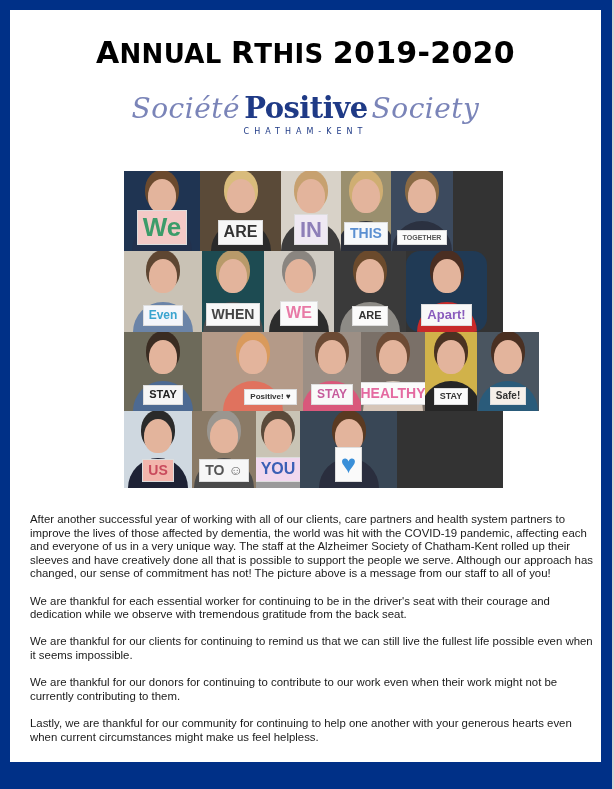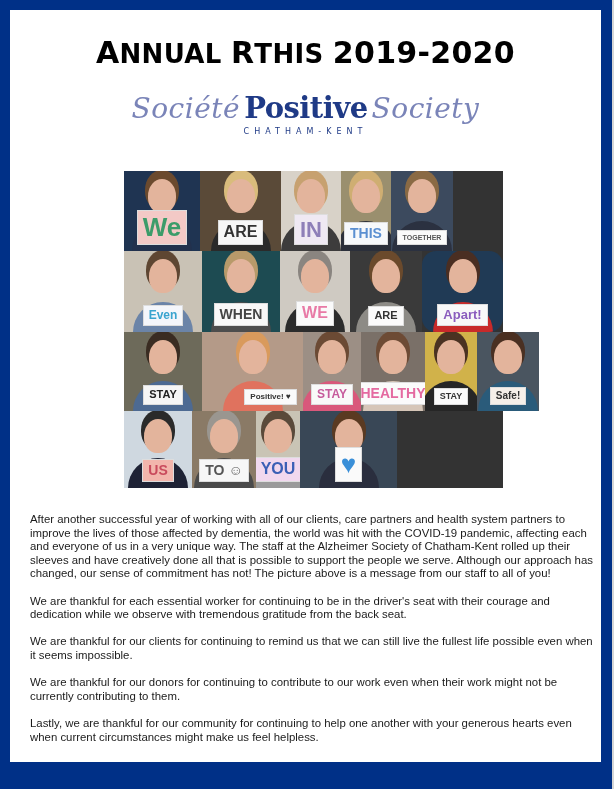--- a/index.html
+++ b/index.html
@@ -148,21 +148,21 @@
             <div class="body"></div>
             <div class="sign" style="color: rgb(85, 85, 85); background: rgb(250, 250, 250); font-size: 7px;">TOGETHER</div>
           </div>
         </div>
         <div class="row">
           <div class="tile" style="width: 78px; background: rgb(201, 194, 181); --shirt: #6b84a8; --hair: #5e4632;">
             <div class="face"></div>
             <div class="body"></div>
             <div class="sign" style="color: rgb(58, 164, 207); background: rgb(244, 246, 251); font-size: 12px;">Even</div>
           </div>
-          <div class="tile" style="width: 78px; background: rgb(29, 75, 82); --shirt: #4d4d4d; --hair: #b89a6a;">
+          <div class="tile" style="width: 62px; background: rgb(29, 75, 82); --shirt: #4d4d4d; --hair: #b89a6a;">
             <div class="face"></div>
             <div class="body"></div>
             <div class="sign" style="color: rgb(68, 68, 68); background: rgb(248, 248, 248); font-size: 14px;">WHEN</div>
           </div>
           <div class="tile" style="width: 70px; background: rgb(207, 202, 194); --shirt: #2c2c2c; --hair: #8a8580;">
             <div class="face"></div>
             <div class="body"></div>
             <div class="sign" style="color: rgb(232, 122, 166); background: rgb(250, 250, 250); font-size: 16px;">WE</div>
           </div>
           <div class="tile" style="width: 72px; background: rgb(58, 58, 58); --shirt: #8d8b86; --hair: #6b4a2c;">

